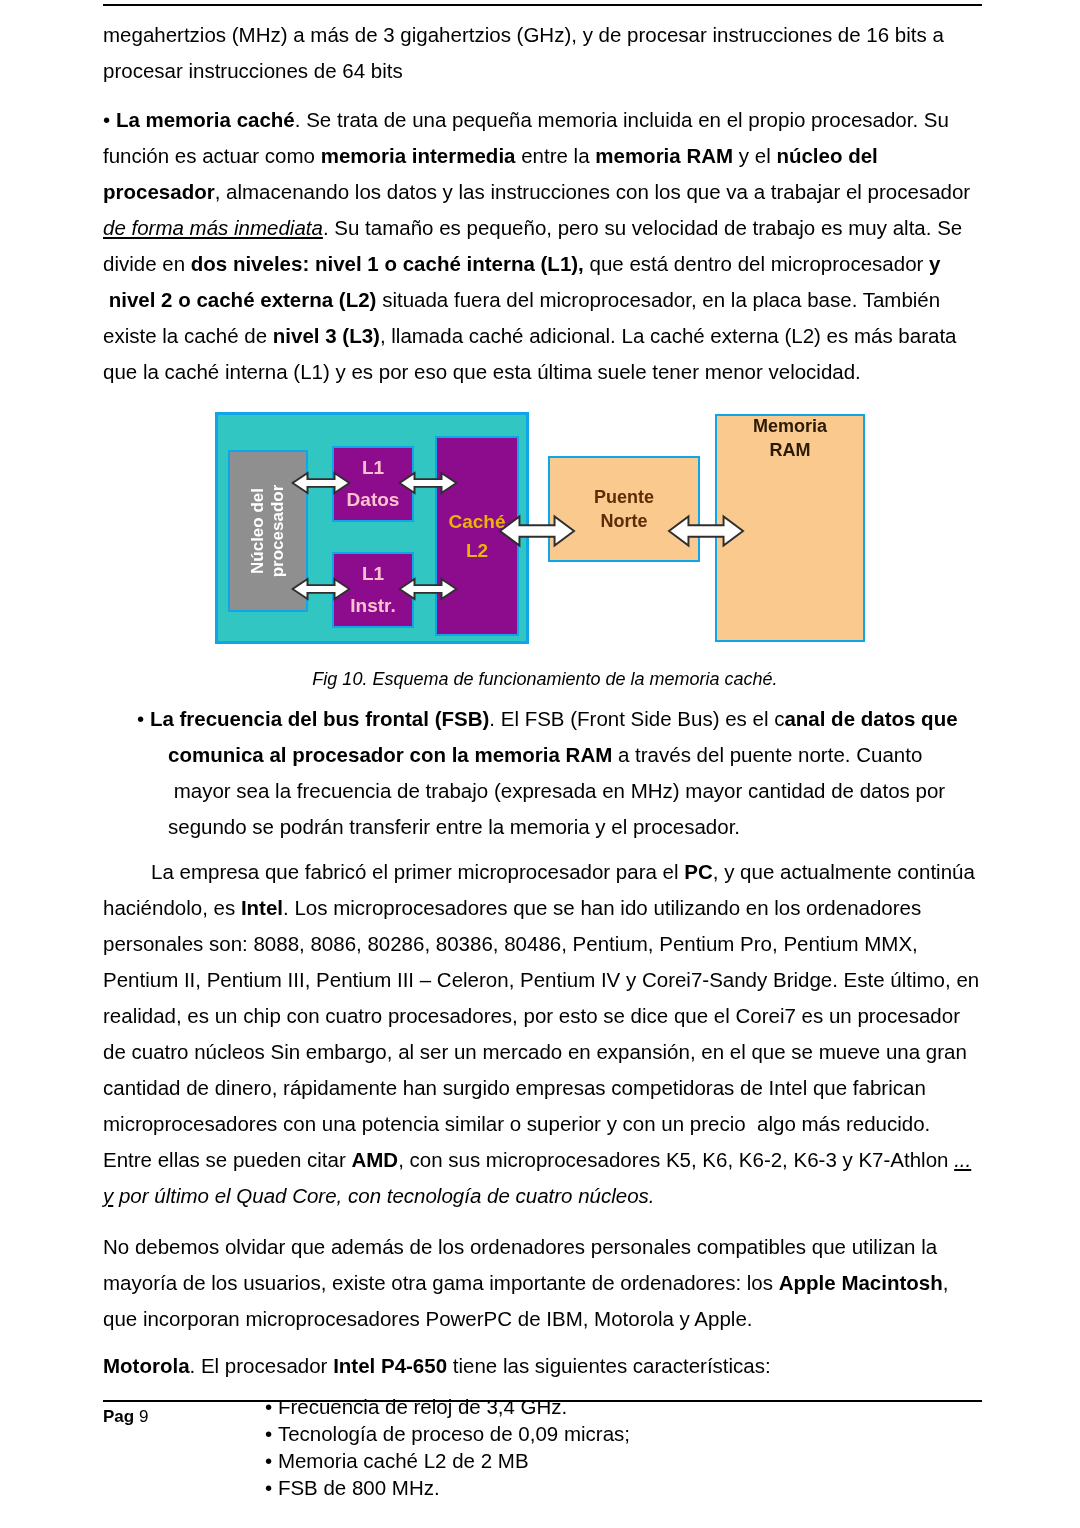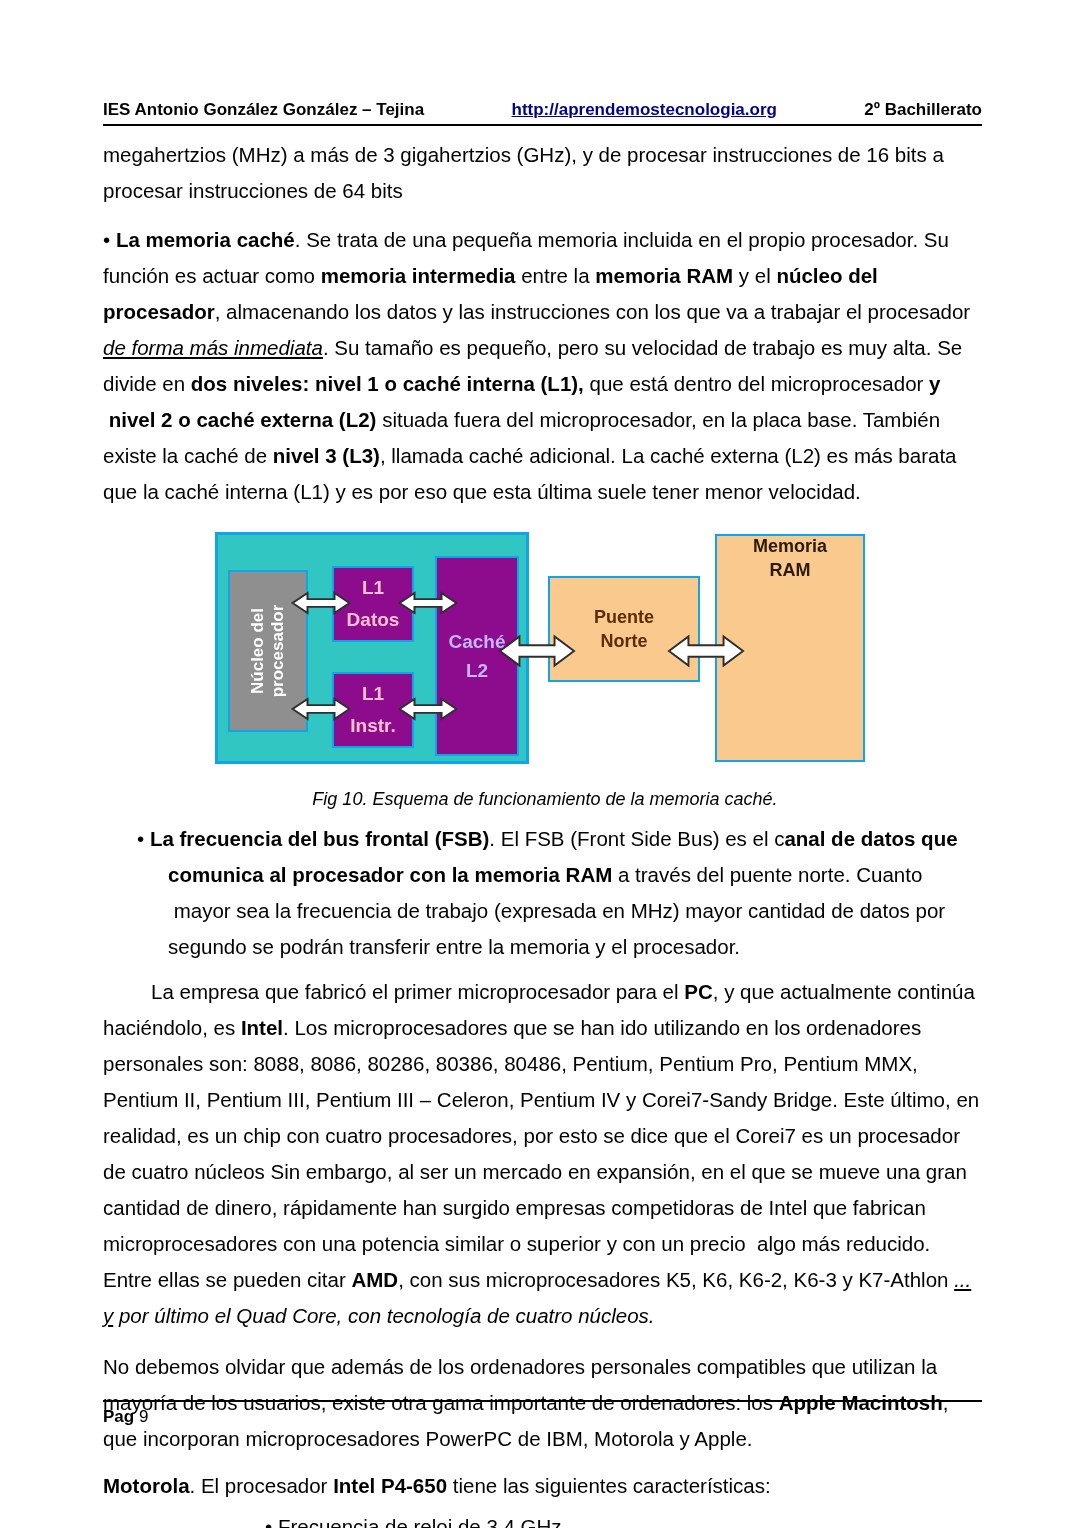--- a/index.html
+++ b/index.html
@@ -59,25 +59,20 @@
   .footer{position:absolute;left:103px;width:879px;top:1396px;}
   .footer-row{display:flex;justify-content:space-between;align-items:baseline;
     font-size:17px;margin-top:5px;}
   .footer-row .left{font-weight:bold;}
 </style>
 </head>
 <body>
 
 <div class="content">
 
-  <div class="header">
-    <span>IES Antonio González González – Tejina</span>
-    <a href="#" class="link" style="color: rgb(0, 0, 139);">http://aprendemostecnologia.org</a>
-    <span>2º Bachillerato</span>
-  </div>
   <div class="rule"></div>
 
   <p class="para intro"><span>megahertzios (MHz) a más de 3 gigahertzios (GHz), y de procesar instrucciones de 16 bits a procesar instrucciones de 64 bits</span></p>
 
   <p class="para cache"><span>• </span><span style="font-weight: bold;">La memoria caché</span><span>. Se trata de una pequeña memoria incluida en el propio procesador. Su función es actuar como </span><span style="font-weight: bold;">memoria intermedia</span><span> entre la </span><span style="font-weight: bold;">memoria RAM</span><span> y el </span><span style="font-weight: bold;">núcleo del procesador</span><span>, almacenando los datos y las instrucciones con los que va a trabajar el procesador </span><span style="font-style: italic; text-decoration: underline;">de forma más inmediata</span><span>. Su tamaño es pequeño, pero su velocidad de trabajo es muy alta. Se divide en </span><span style="font-weight: bold;">dos niveles: nivel 1 o caché interna (L1),</span><span> que está dentro del microprocesador </span><span style="font-weight: bold;">y &nbsp;nivel 2 o caché externa (L2)</span><span> situada fuera del microprocesador, en la placa base. También existe la caché de </span><span style="font-weight: bold;">nivel 3 (L3)</span><span>, llamada caché adicional. La caché externa (L2) es más barata que la caché interna (L1) y es por eso que esta última suele tener menor velocidad.</span></p>
 
   <div class="figure">
     <div class="diagram">
       <div class="dbox cpu" style="background-color: rgb(49, 198, 194);"></div>
 
@@ -91,21 +86,21 @@
       <div class="dbox l1d" style="background-color: rgb(141, 12, 141); color: rgb(255, 194, 204);">
         <span>L1</span>
         <span>Datos</span>
       </div>
 
       <div class="dbox l1i" style="background-color: rgb(141, 12, 141); color: rgb(255, 194, 204);">
         <span>L1</span>
         <span>Instr.</span>
       </div>
 
-      <div class="dbox l2" style="background-color: rgb(141, 12, 141); color: #c4b5fd;">
+      <div class="dbox l2" style="background-color: rgb(141, 12, 141); color: #eab308;">
         <span>Caché</span>
         <span>L2</span>
       </div>
 
       <div class="dbox bridge" style="background-color: rgb(249, 201, 142); color: rgb(92, 45, 5);">
         <span>Puente</span>
         <span>Norte</span>
       </div>
 
       <div class="dbox ram" style="background-color: rgb(249, 201, 142); color: rgb(43, 26, 5);">
@@ -140,20 +135,21 @@
   <p class="para empresa"><span>La empresa que fabricó el primer microprocesador para el </span><span style="font-weight: bold;">PC</span><span>, y que actualmente continúa haciéndolo, es </span><span style="font-weight: bold;">Intel</span><span>. Los microprocesadores que se han ido utilizando en los ordenadores personales son: 8088, 8086, 80286, 80386, 80486, Pentium, Pentium Pro, Pentium MMX, Pentium II, Pentium III, Pentium III – Celeron, Pentium IV y Corei7-Sandy Bridge. Este último, en realidad, es un chip con cuatro procesadores, por esto se dice que el Corei7 es un procesador de cuatro núcleos Sin embargo, al ser un mercado en expansión, en el que se mueve una gran cantidad de dinero, rápidamente han surgido empresas competidoras de Intel que fabrican microprocesadores con una potencia similar o superior y con un precio &nbsp;algo más reducido. Entre ellas se pueden citar </span><span style="font-weight: bold;">AMD</span><span>, con sus microprocesadores K5, K6, K6-2, K6-3 y K7-Athlon </span><span style="font-style: italic; text-decoration: underline;">... y</span><span style="font-style: italic;"> </span><span style="font-style: italic;">por último el Quad Core, con tecnología de cuatro núcleos.</span></p>
 
   <p class="para nodeb"><span>No debemos olvidar que además de los ordenadores personales compatibles que utilizan la mayoría de los usuarios, existe otra gama importante de ordenadores: los </span><span style="font-weight: bold;">Apple Macintosh</span><span>, que incorporan microprocesadores </span><span style="font-weight: normal;">PowerPC de IBM, Motorola y Apple.</span></p>
 
   <p class="para ejemplo"><span style="font-weight: bold;">Motorola</span><span>. El procesador </span><span style="font-weight: bold;">Intel P4-650</span><span> tiene las siguientes características:</span></p>
 
   <ul class="exlist">
     <li>Frecuencia de reloj de 3,4 GHz.</li>
     <li>Tecnología de proceso de 0,09 micras;</li>
     <li>Memoria caché L2 de 2 MB</li>
+    <li>FSB de 800 MHz.</li>
   </ul>
 
 </div>
 
 <div class="footer">
   <div class="rule"></div>
   <div class="footer-row">
     <span><span style="font-weight: bold;">Pag </span><span>9</span></span>
   </div>
 </div>

